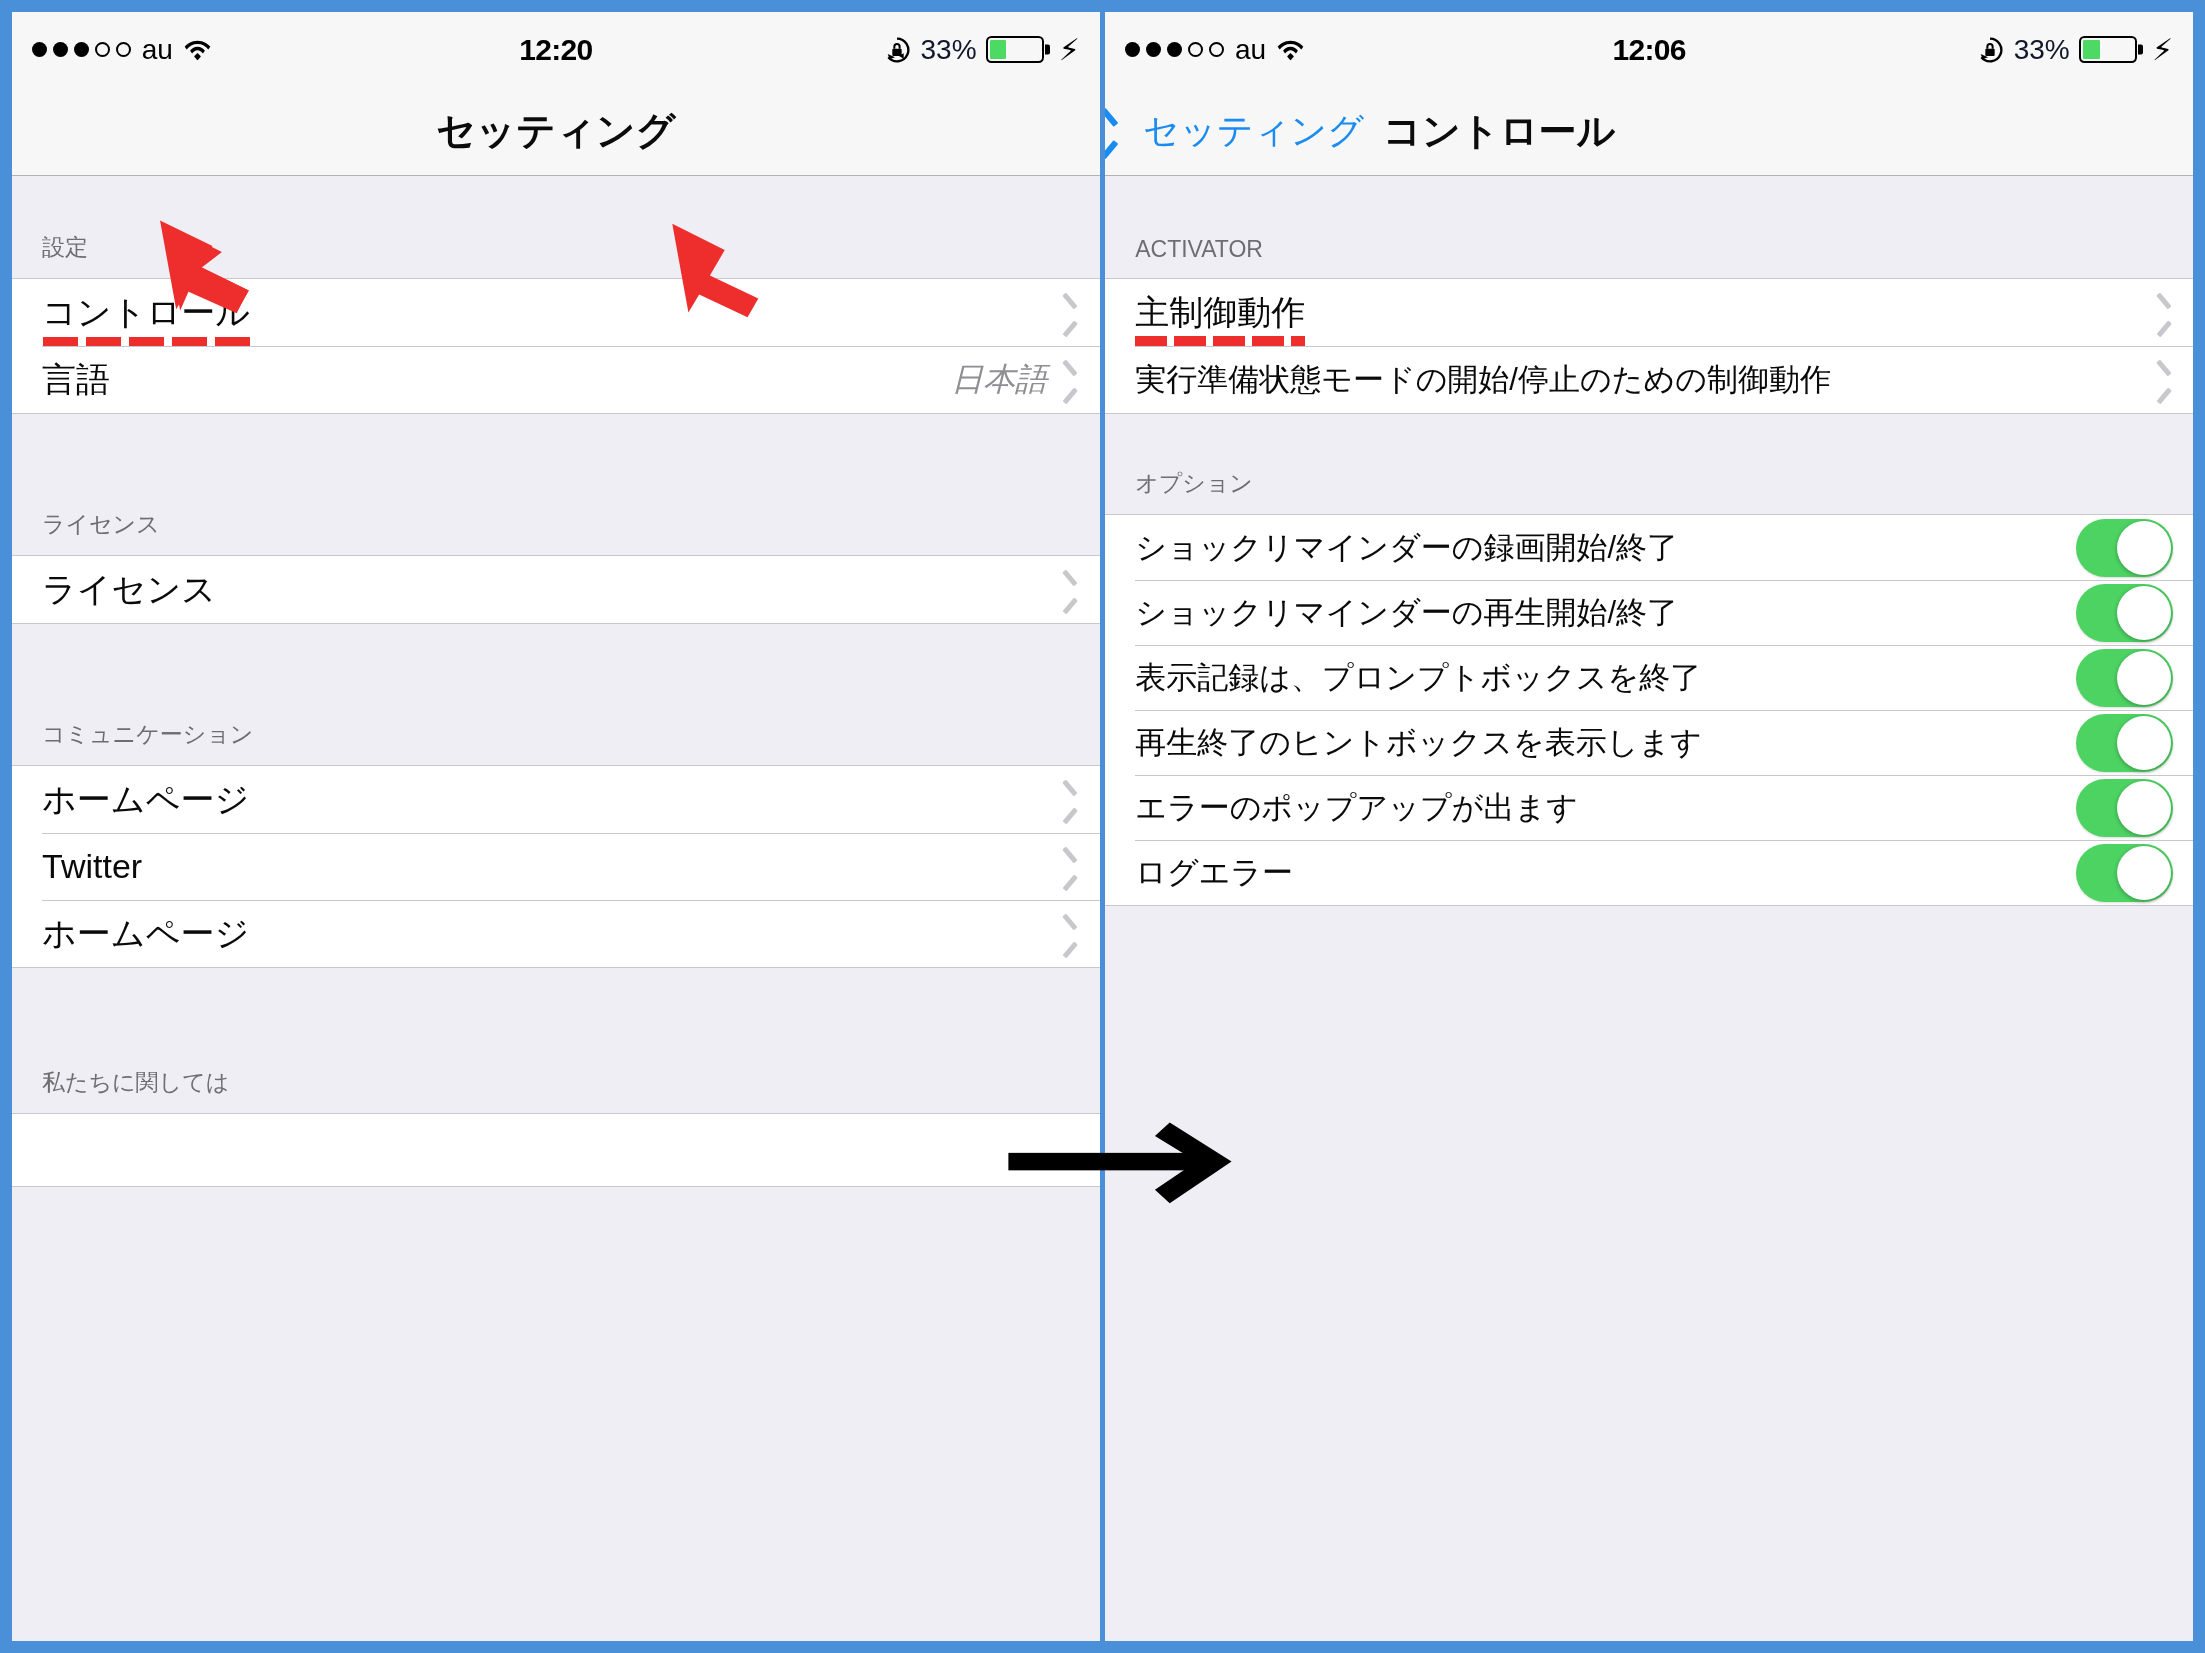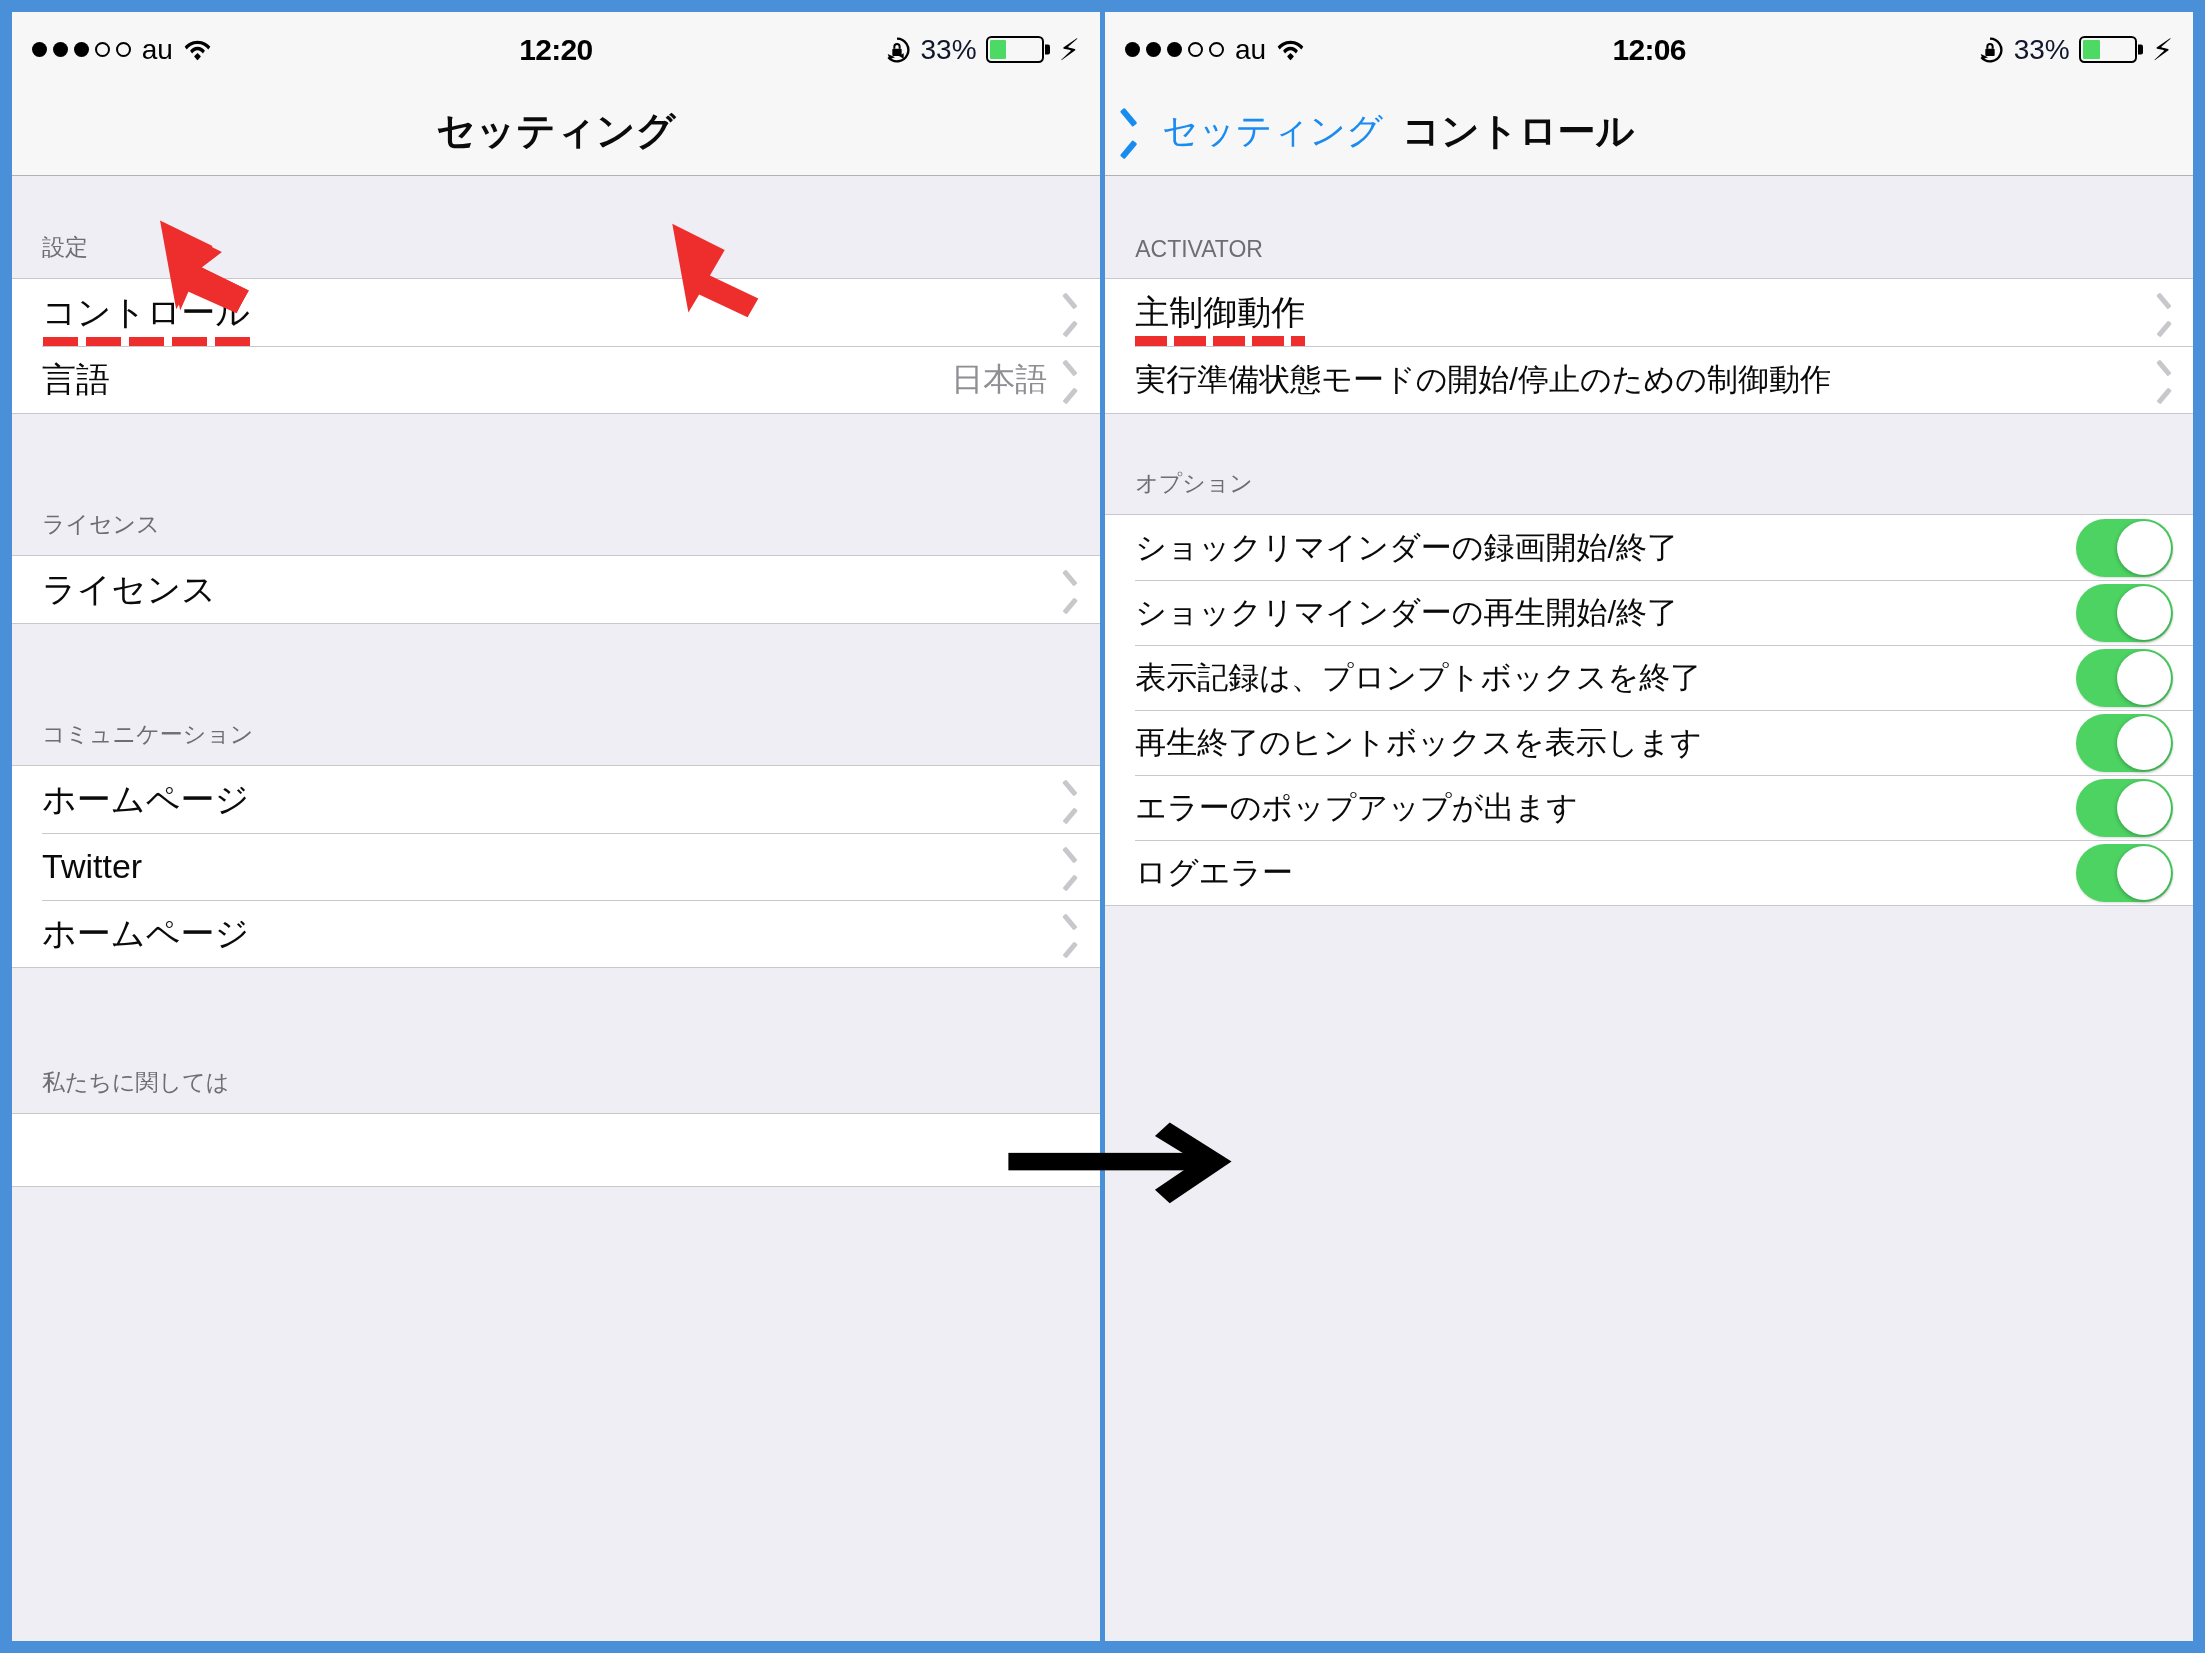--- a/index.html
+++ b/index.html
@@ -75,21 +75,21 @@
   .bolt { font-size: 30px; color: #000; line-height: 1; margin-left: 5.4px; }
 
   
   .navbar {
     height: 89px;
     background: #f7f7f8;
     border-bottom: 1.3px solid #b2b2b2;
     display: flex; align-items: center;
     position: relative;
     flex: 0 0 auto;
-    padding: 0 27px;
+    padding: 0 8px;
     text-align: right;
   }
   .nav-title-center {
     position: absolute; left:0; right:0; top:0; bottom:0;
     display:flex; align-items:center; justify-content:center;
     pointer-events:none;
   }
   .nav-title { font-size: 39px; font-weight: bold; color: #0b0b0b; }
   .nav-back {
     display: flex; align-items: center; gap: 10.8px;
@@ -130,21 +130,21 @@
     position: relative;
     background: #ffffff;
   }
   .row + .row:before {
     content:""; position:absolute; left: 30px; right: 0; top: 0;
     height: 1.3px; background: #c8c7cc;
   }
   .row-tall { height: 67px; }
   .row-label { font-size: 34px; color: #0a0a0a; white-space: nowrap; }
   .row-label.small { font-size: 31px; }
-  .row-value { margin-left: auto; font-size: 32px; color: #8e8e93; padding-right: 10.8px; }
+  .row-value { margin-left: auto; font-size: 32px; color: #8e8e93; padding-right: 10.8px; font-style: italic; }
   .chev {
     width: 15px; height: 27px; position: relative; flex: 0 0 auto; margin-left: 6.7px;
   }
   .chev:before, .chev:after {
     content:""; position:absolute; right: 4px; width: 17.5px; height: 4.7px;
     background: #c7c7cc; border-radius: 1.3px;
   }
   .chev:before { top: 6px;  transform: rotate(50deg);  transform-origin: right center; }
   .chev:after  { top: 21px; transform: rotate(-50deg); transform-origin: right center; }
   .row-spacer { margin-left: auto; }

